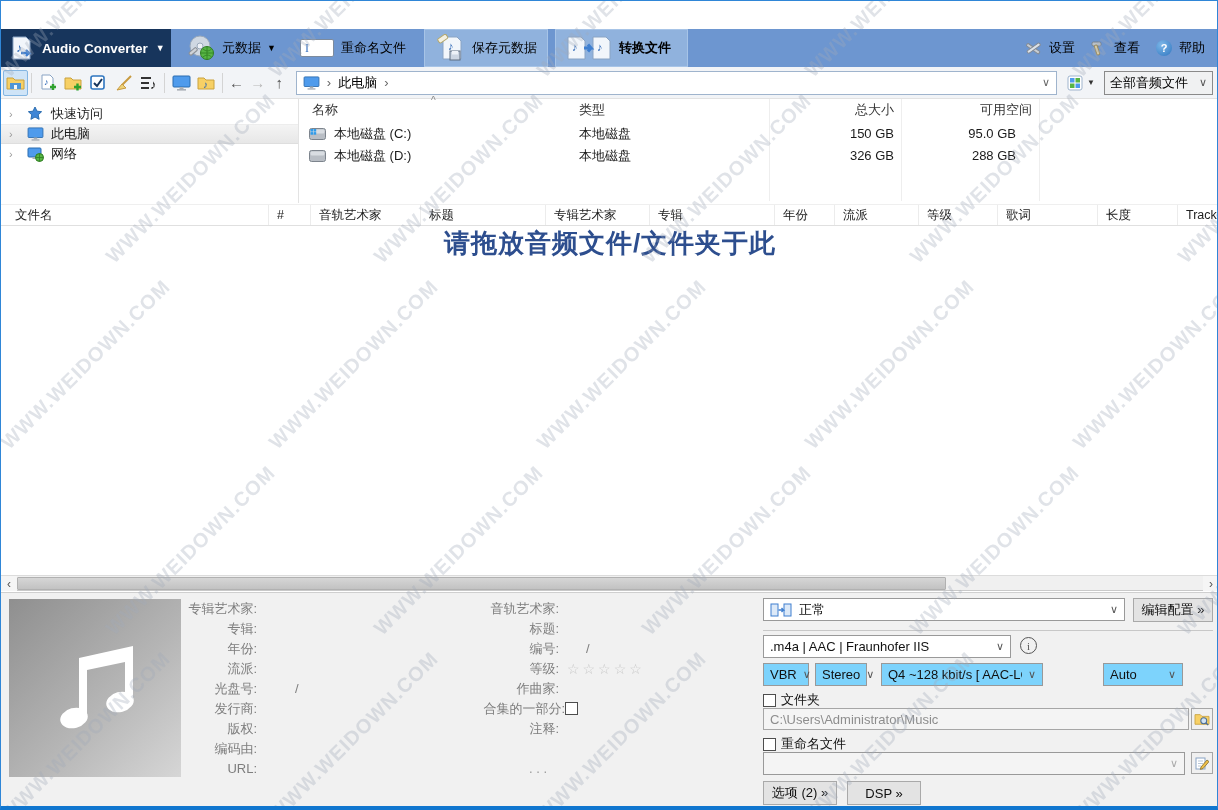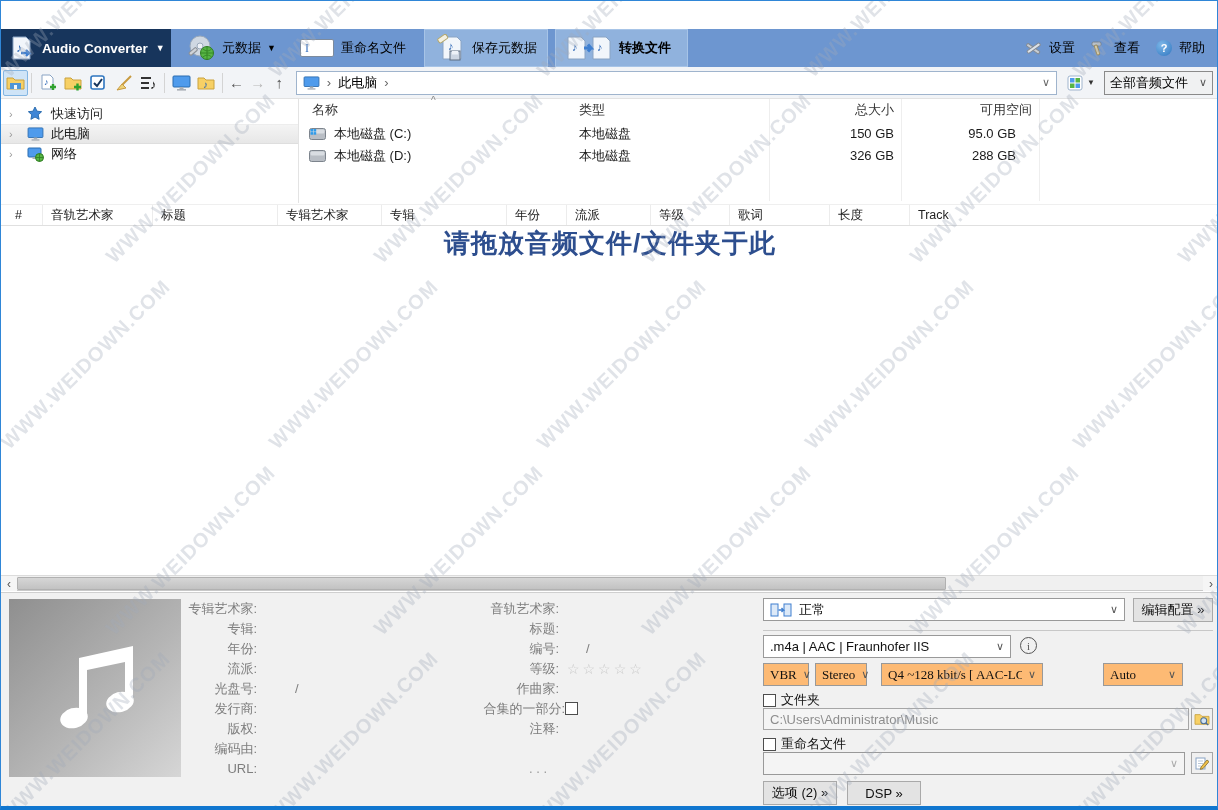--- a/index.html
+++ b/index.html
@@ -87,21 +87,21 @@
               display:flex; align-items:center; justify-content:center; }
   .md-lbl { position:absolute; height:20px; line-height:20px; color:#7e7e7e; text-align:right; }
   .md-val { position:absolute; height:20px; line-height:20px; color:#7e7e7e; }
   .stars { color:#c9c9c9; font-size:14px; letter-spacing:3px; }
   .chk { width:13px; height:13px; background:#fff; border:1px solid #4d4d4d; display:inline-block; }
 
   
   .dd { position:absolute; height:23px; background:#fff; border:1px solid #999;
         display:flex; align-items:center; padding:0 6px; font-size:13px; color:#111; }
   .dd .caret { margin-left:auto; color:#555; font-size:11px; padding-left:6px; }
-  .dd.gray { background:#fdba74;font-family:Liberation Serif, serif; }
+  .dd.gray { background:#7dd3fc; }
   .btn { position:absolute; height:24px; background:#e3e3e3; border:1px solid #a9a9a9;
          display:flex; align-items:center; justify-content:center; font-size:13px; color:#111; }
   .chk-row { position:absolute; display:flex; align-items:center; gap:5px; color:#111; }
   .txt-input { position:absolute; height:22px; background:#f4f4f4; border:1px solid #a6a6a6;
                display:flex; align-items:center; padding:0 6px; color:#8d8d8d; font-size:13px; }
   .ic-btn { position:absolute; width:22px; height:22px; background:#f0f0f0; border:1px solid #a6a6a6;
             display:flex; align-items:center; justify-content:center; }
   .hr { position:absolute; height:1px; background:#c8c8c8; }
 
   
@@ -361,20 +361,21 @@
           <rect x="1.5" y="1.5" width="14" height="4" rx="1.5" fill="#d9dde2"></rect>
         </svg>
     </span>
     <span>本地磁盘 (D:)</span>
   </div>
   <div class="fb-row" style="left:578px;top:144px">本地磁盘</div>
   <div class="fb-row r-al" style="left:793px;top:144px;width:100px;display:block;line-height:22px">326 GB</div>
   <div class="fb-row r-al" style="left:915px;top:144px;width:100px;display:block;line-height:22px">288 GB</div>
 
   <div class="track-head">
+    <div class="tc" style="width:268px">文件名</div>
     <div class="tc" style="width:42px">#</div>
     <div class="tc" style="width:110px">音轨艺术家</div>
     <div class="tc" style="width:125px">标题</div>
     <div class="tc" style="width:104px">专辑艺术家</div>
     <div class="tc" style="width:125px">专辑</div>
     <div class="tc" style="width:60px">年份</div>
     <div class="tc" style="width:84px">流派</div>
     <div class="tc" style="width:79px">等级</div>
     <div class="tc" style="width:100px">歌词</div>
     <div class="tc" style="width:80px">长度</div>

